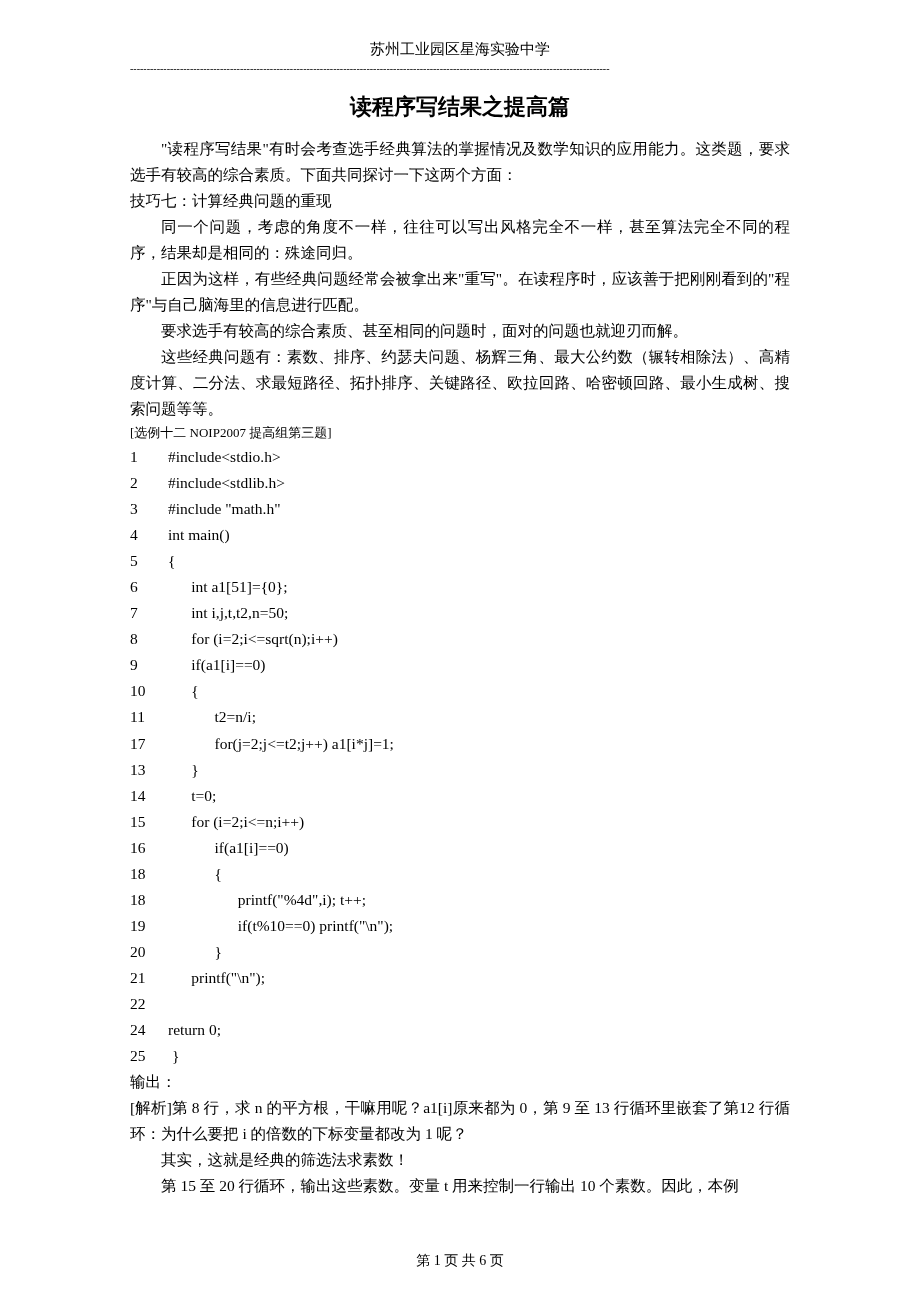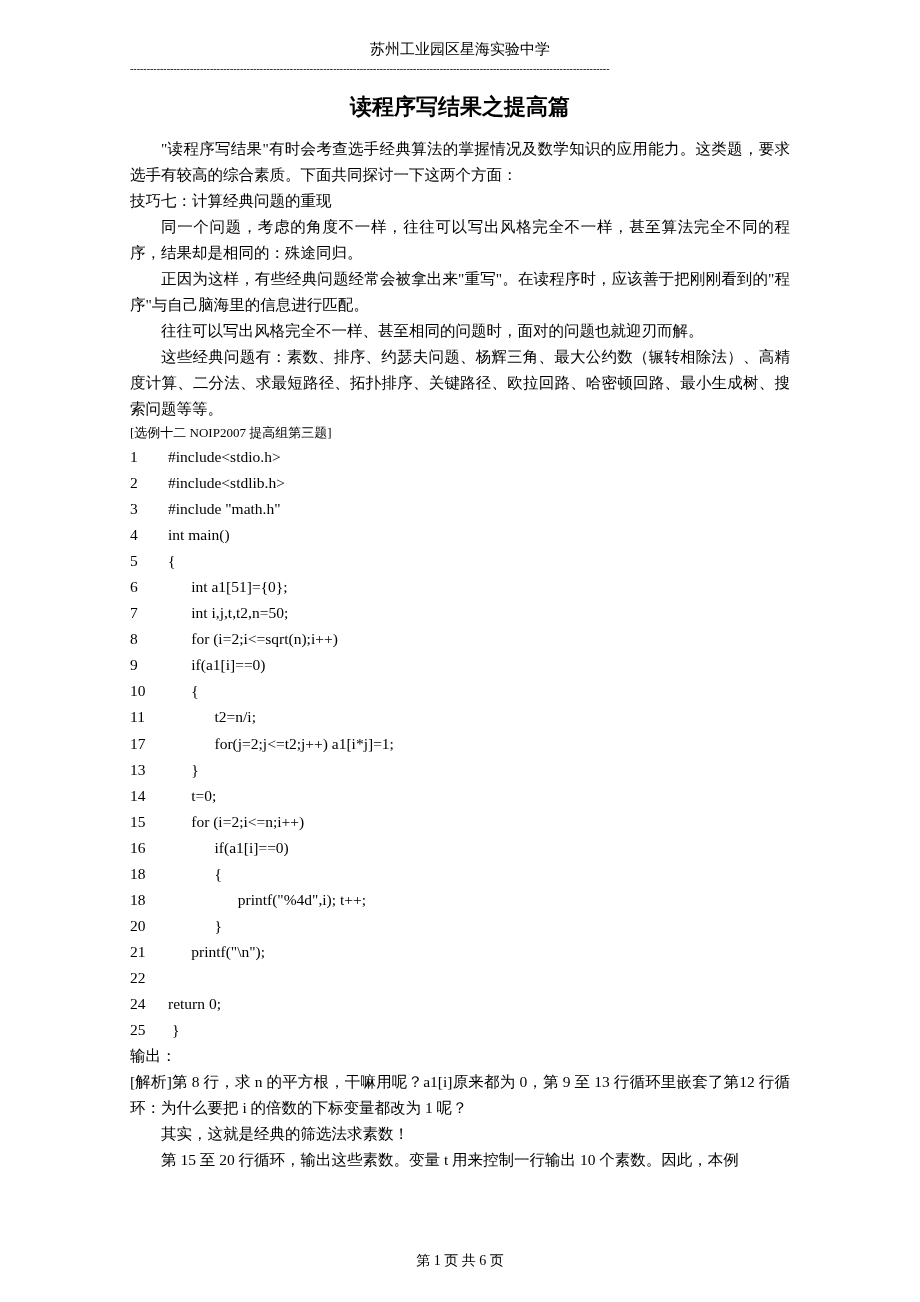--- a/index.html
+++ b/index.html
@@ -80,21 +80,21 @@
 
   <div class="school-header">苏州工业园区星海实验中学</div>
   <div class="dash-line">------------------------------------------------------------------------------------------------------------------------------------------------</div>
 
   <div class="title">读程序写结果之提高篇</div>
 
   <div class="para indent">"读程序写结果"有时会考查选手经典算法的掌握情况及数学知识的应用能力。这类题，要求选手有较高的综合素质。下面共同探讨一下这两个方面：</div>
   <div class="para">技巧七：计算经典问题的重现</div>
   <div class="para indent">同一个问题，考虑的角度不一样，往往可以写出风格完全不一样，甚至算法完全不同的程序，结果却是相同的：殊途同归。</div>
   <div class="para indent">正因为这样，有些经典问题经常会被拿出来"重写"。在读程序时，应该善于把刚刚看到的"程序"与自己脑海里的信息进行匹配。</div>
-  <div class="para indent">往往可以写出风格完全不一样、甚至相同的问题时，面对的问题也就迎刃而解。</div>
+  <div class="para indent">要求选手有较高的综合素质、甚至相同的问题时，面对的问题也就迎刃而解。</div>
   <div class="para indent">这些经典问题有：素数、排序、约瑟夫问题、杨辉三角、最大公约数（辗转相除法）、高精度计算、二分法、求最短路径、拓扑排序、关键路径、欧拉回路、哈密顿回路、最小生成树、搜索问题等等。</div>
   <div class="example-label">[选例十二  NOIP2007 提高组第三题]</div>
 
   <div class="code-block">
     <div class="code-line">
         <span class="lineno">1</span>
         <span class="code-text">#include&lt;stdio.h&gt;</span>
       </div>
     <div class="code-line">
         <span class="lineno">2</span>
@@ -156,20 +156,24 @@
         <span class="lineno">16</span>
         <span class="code-text">            if(a1[i]==0)</span>
       </div>
     <div class="code-line">
         <span class="lineno">18</span>
         <span class="code-text">            {</span>
       </div>
     <div class="code-line">
         <span class="lineno">18</span>
         <span class="code-text">                  printf("%4d",i); t++;</span>
+      </div>
+    <div class="code-line">
+        <span class="lineno">19</span>
+        <span class="code-text">                  if(t%10==0) printf("\n");</span>
       </div>
     <div class="code-line">
         <span class="lineno">20</span>
         <span class="code-text">            }</span>
       </div>
     <div class="code-line">
         <span class="lineno">21</span>
         <span class="code-text">      printf("\n");</span>
       </div>
     <div class="code-line">

